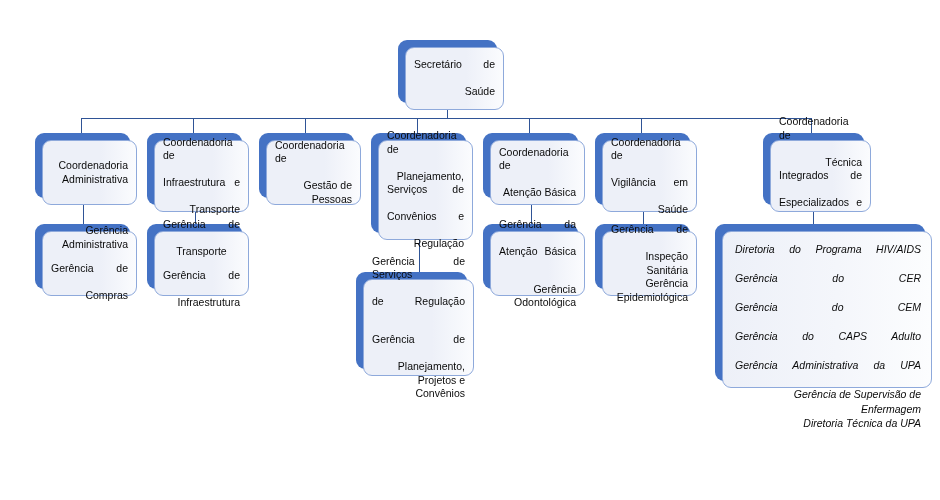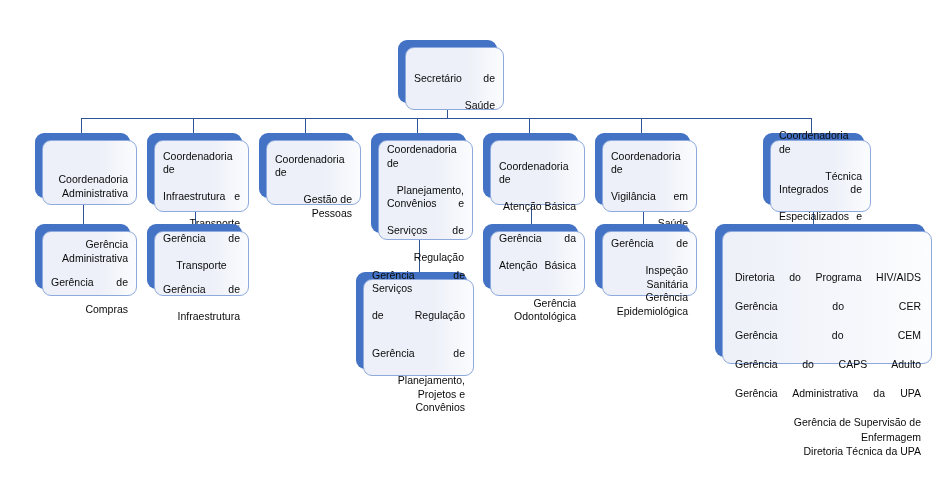--- a/index.html
+++ b/index.html
@@ -24,21 +24,21 @@
   .node .card{
     position:absolute;left:7px;top:7px;right:0;bottom:0;
     background:linear-gradient(to right,#EDF0F8 0%,#EDF0F8 62%,#FBFCFE 100%);
     border:1px solid #8EA9DB;border-radius:9px;
     box-sizing:border-box;
     display:flex;flex-direction:column;justify-content:center;
   }
   .node .txt{
     padding:0 8px;
     font-size:10.5px;line-height:13.5px;color:#0A0A0A;
-    text-align:justify;text-justify:inter-word;margin-top:28px;
+    text-align:justify;text-justify:inter-word;
   }
   .node .txt p{margin:0;}
   .node .txt p.gap{margin-top:11px;}
   
   .node .txt p::after{content:"";display:inline-block;width:100%;}
   .node .txt p.nojust{text-align:right;}
   .node .txt p.nojust::after{content:none;}
   .node .txt p.center{text-align:center;}
   .node .txt p.center::after{content:none;}
 
@@ -137,22 +137,22 @@
       </div>
     </div>
   </div>
 
   <div class="node" style="left:371px;top:133px;width:102px;height:107px;">
     <div class="plate"></div>
     <div class="card">
       <div class="txt">
         <p>Coordenadoria de</p>
         <p class="nojust">Planejamento,</p>
+        <p>Serviços de</p>
         <p>Convênios e</p>
-        <p>Serviços de</p>
         <p class="nojust">Regulação</p>
       </div>
     </div>
   </div>
   <div class="node" style="left:356px;top:272px;width:118px;height:104px;">
     <div class="plate"></div>
     <div class="card">
       <div class="txt">
         <p>Gerência de Serviços</p>
         <p>de Regulação</p>
@@ -212,21 +212,21 @@
       <div class="txt">
         <p>Coordenadoria de</p>
         <p class="nojust">Técnica</p>
         <p>Integrados de</p>
         <p>Especializados e</p>
         <p class="nojust">Assistência</p>
       </div>
     </div>
   </div>
 
-  <div class="node listbox" style="left:715px;top:224px;width:217px;height:140px;">
+  <div class="node listbox" style="left:715px;top:224px;width:217px;height:164px;font-style:italic;">
     <div class="plate"></div>
     <div class="card">
       <div class="txt">
         <p>Diretoria do Programa HIV/AIDS</p>
         <p>Gerência do CER</p>
         <p>Gerência do CEM</p>
         <p>Gerência do CAPS Adulto</p>
         <p>Gerência Administrativa da UPA</p>
         <p class="nojust">Gerência de Supervisão de Enfermagem</p>
         <p class="nojust">Diretoria Técnica da UPA</p>

